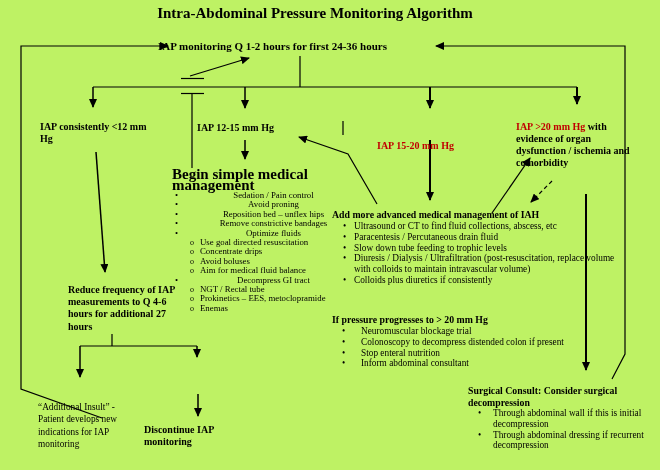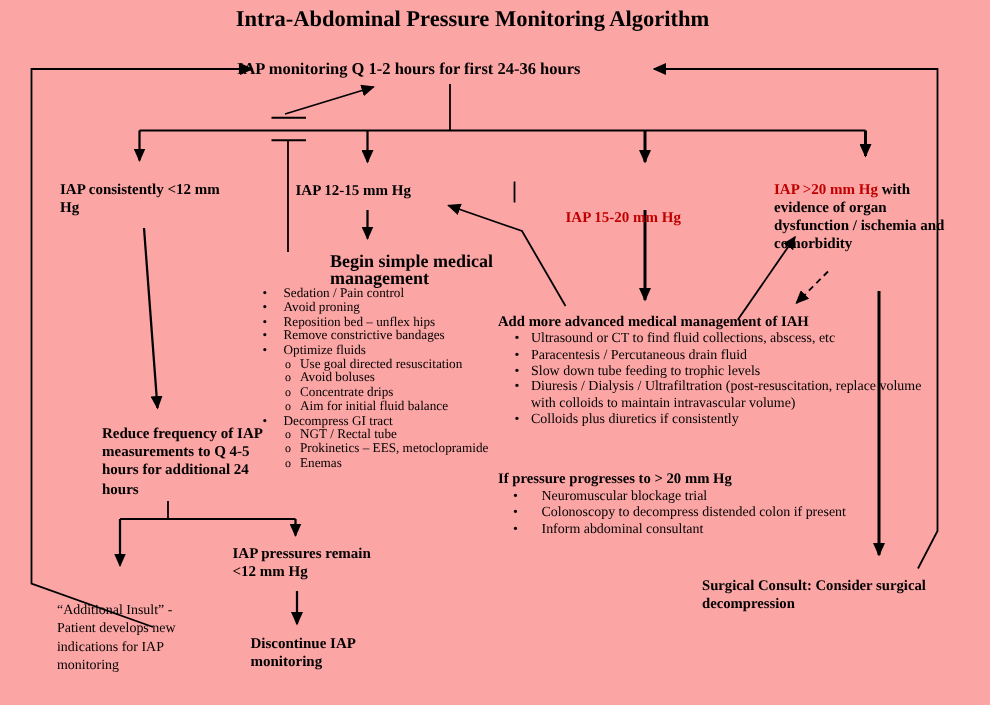--- a/index.html
+++ b/index.html
@@ -1,55 +1,55 @@
 <!DOCTYPE html>
 <html><head>
 <meta charset="utf-8">
 <style>
   html,body{margin:0;padding:0;background:#fff;}
-  .stage{position:relative;width:660px;height:470px;background:#fca5a5;overflow:hidden;
+  .stage{position:relative;width:660px;height:470px;background:#bef264;overflow:hidden;
          font-family:"Liberation Serif","DejaVu Serif",serif;color:#000;}
   svg{position:absolute;left:0;top:0;}
   .abs{position:absolute;}
   .b{font-weight:bold;}
   .center{}
   .red{color:#c00000;}
   .u{}
   .title{top:5px;left:0;width:630px;font-size:15px;font-weight:bold;text-align:center;}
   .topnode{left:158px;top:40px;width:320px;font-size:11px;}
   .n-lt12{left:40px;top:121px;width:112px;font-size:10px;line-height:12px;}
   .n-1215{left:197px;top:122px;width:105px;font-size:10px;}
   .n-1520{left:377px;top:122px;width:106px;font-size:10px;margin-top:18px;}
   .n-gt20{left:516px;top:121px;width:124px;font-size:10px;line-height:12px;font-weight:bold;}
   .blk ul{list-style:none;margin:0;padding:0;}
   .blk li{position:relative;}
   .blk .hdr{font-weight:bold;}
   .simple{left:172px;top:169px;width:186px;}
-  .simple .hdr{font-size:12px;line-height:11px;margin-left:48px;}
+  .simple .hdr{font-size:15px;line-height:11px;}
   .simple li{font-size:8.8px;line-height:9.4px;}
-  .simple li.l1{padding-left:17px;}
+  .simple li.l1{padding-left:17px;text-align:center;}
   .simple li.l1::before{content:"\2022";position:absolute;left:3px;}
   .simple li.l2{padding-left:28px;}
   .simple li.l2::before{content:"o";position:absolute;left:18px;font-size:8px;}
   .adv{left:332px;top:209px;width:288px;}
   .adv .hdr,.prog .hdr,.surg .hdr{font-size:9.8px;line-height:12px;}
   .adv li,.prog li,.surg li{font-size:9.3px;line-height:10.8px;}
   .adv li{padding-left:22px;}
   .adv li::before{content:"\2022";position:absolute;left:11px;}
   .prog{left:332px;top:314px;width:288px;}
   .prog li{padding-left:29px;}
   .prog li::before{content:"\2022";position:absolute;left:10px;}
   .surg{left:468px;top:385px;width:190px;}
   .surg .hdr{line-height:11.5px;}
   .surg li{padding-left:25px;}
   .surg li::before{content:"\2022";position:absolute;left:10px;}
   .n-reduce{left:68px;top:284px;width:118px;font-size:10px;line-height:12.2px;}
   .n-insult{left:38px;top:401px;width:104px;font-size:9.3px;line-height:12.3px;}
   .n-remain{left:155px;top:364px;width:108px;font-size:10px;line-height:12.2px;}
-  .n-disc{left:167px;top:424px;width:84px;font-size:10px;line-height:12.2px;}
+  .n-disc{left:144px;top:424px;width:84px;font-size:10px;line-height:12.2px;}
 </style>
 </head>
 <body>
 
 <div class="stage">
 
   <svg width="660" height="470">
     <defs>
       <marker id="ah" markerUnits="userSpaceOnUse" markerWidth="9" markerHeight="8" refX="8" refY="4" orient="auto">
         <path d="M0,0 L9,4 L0,8 Z" fill="#000"></path>
@@ -102,23 +102,23 @@
 
   <div class="abs blk simple">
     <div class="hdr">Begin simple medical management</div>
     <ul>
       <li class="l1">Sedation / Pain control</li>
       <li class="l1">Avoid proning</li>
       <li class="l1">Reposition bed – unflex hips</li>
       <li class="l1">Remove constrictive bandages</li>
       <li class="l1">Optimize fluids</li>
       <li class="l2">Use goal directed resuscitation</li>
+      <li class="l2">Concentrate drips</li>
       <li class="l2">Avoid boluses</li>
-      <li class="l2">Concentrate drips</li>
-      <li class="l2">Aim for initial fluid balance</li>
+      <li class="l2">Aim for medical fluid balance</li>
       <li class="l1">Decompress GI tract</li>
       <li class="l2">NGT / Rectal tube</li>
       <li class="l2">Prokinetics – EES, metoclopramide</li>
       <li class="l2">Enemas</li>
     </ul>
   </div>
 
   <div class="abs blk adv">
     <div class="hdr">Add more advanced medical management of IAH</div>
     <ul>
@@ -128,29 +128,33 @@
       <li>Diuresis / Dialysis / Ultrafiltration (post-resuscitation, replace volume with colloids to maintain intravascular volume)</li>
       <li>Colloids plus diuretics if consistently</li>
     </ul>
   </div>
 
   <div class="abs blk prog">
     <div class="hdr">If pressure progresses to &gt; 20 mm Hg</div>
     <ul>
       <li>Neuromuscular blockage trial</li>
       <li>Colonoscopy to decompress distended colon if present</li>
+      <li>Stop enteral nutrition</li>
       <li>Inform abdominal consultant</li>
     </ul>
   </div>
 
-  <div class="abs n-reduce b">Reduce frequency of IAP measurements to Q 4-5 hours for additional 24 hours</div>
+  <div class="abs n-reduce b">Reduce frequency of IAP measurements to Q 4-6 hours for additional 27 hours</div>
 
   <div class="abs n-insult">“Additional Insult” - Patient develops new indications for IAP monitoring</div>
 
-  <div class="abs n-remain b">IAP pressures remain &lt;12 mm Hg</div>
 
   <div class="abs n-disc b">Discontinue IAP monitoring</div>
 
   <div class="abs blk surg">
     <div class="hdr">Surgical Consult:  Consider surgical decompression</div>
+    <ul>
+      <li>Through abdominal wall if this is initial decompression</li>
+      <li>Through abdominal dressing if recurrent decompression</li>
+    </ul>
   </div>
 
 </div>
 
 </body></html>

